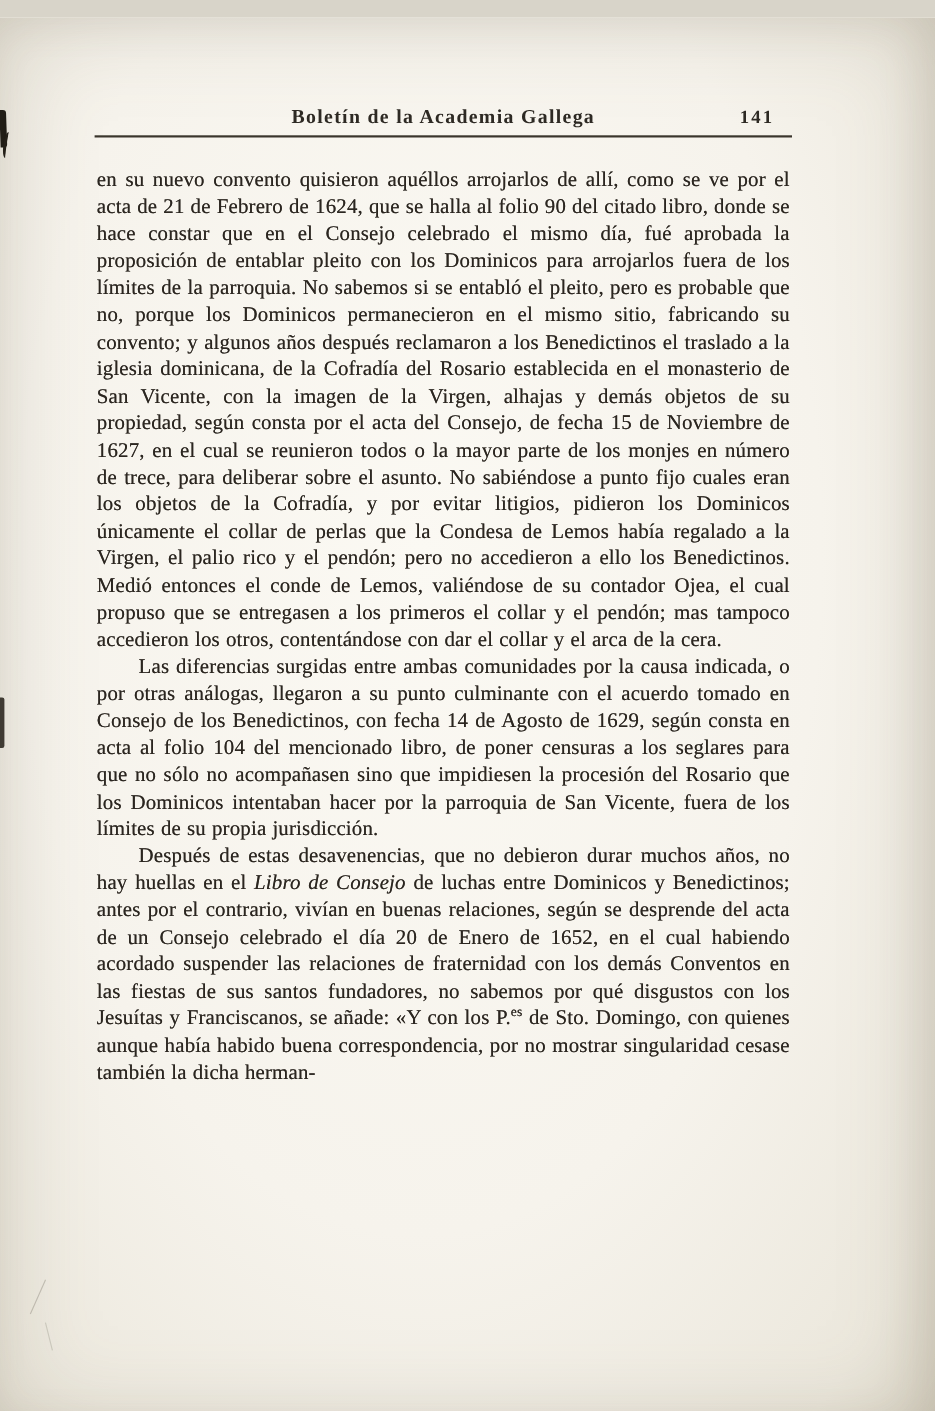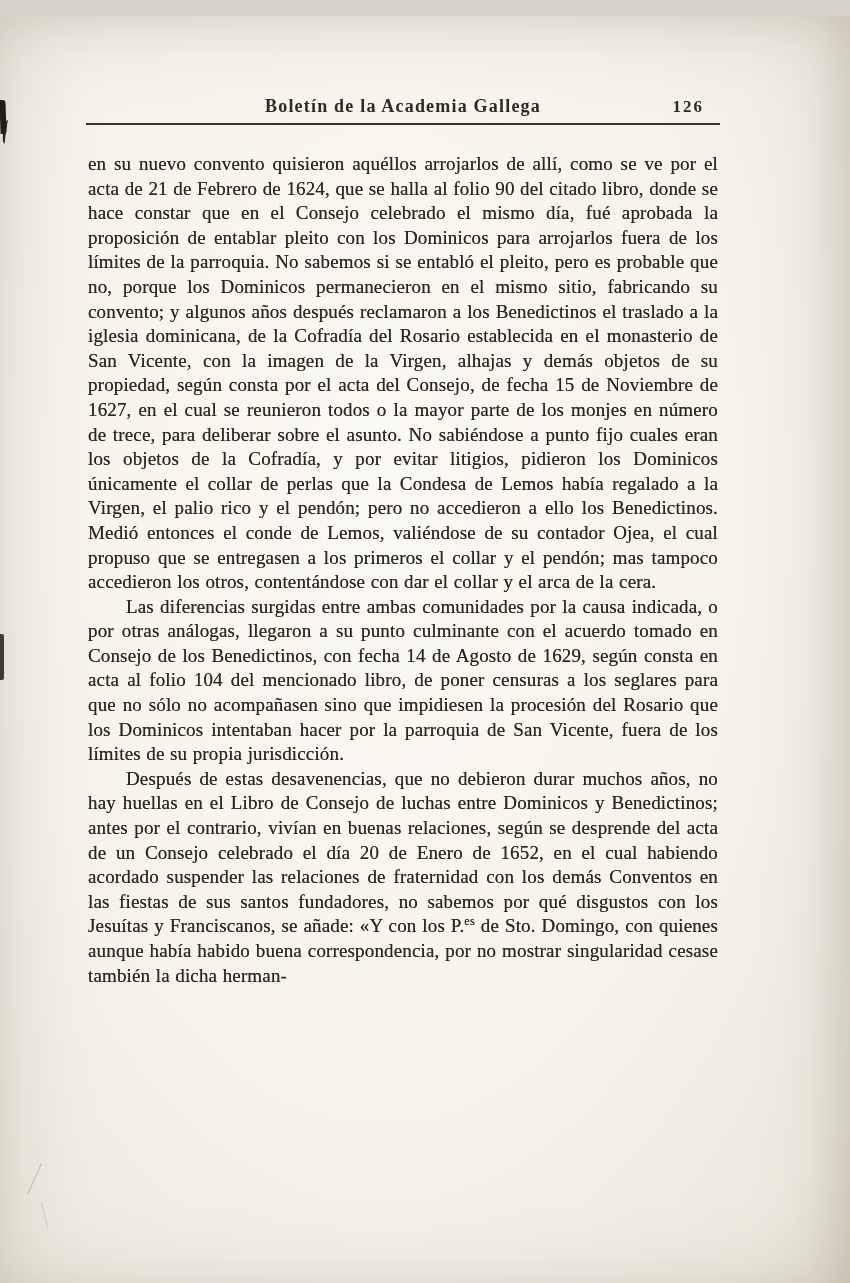--- a/index.html
+++ b/index.html
@@ -73,21 +73,21 @@
     letter-spacing: 0.15px;
     word-spacing: 0.6px;
     text-shadow: 0 0 0.45px rgba(43, 38, 32, 0.75);
   }
   .text-block p {
     margin: 0;
   }
   .text-block p.indent {
     text-indent: 38px;
   }
-  .it { }
+  .it { font-style: italic; }
   sup { font-size: 0.65em; line-height: 0; }
 
   
   .mark { position: absolute; background: #17140f; pointer-events: none; }
   .mark-top-edge {
     left: 0; top: 84px; width: 6px; height: 34px;
     border-radius: 0 3px 3px 0;
     transform: rotate(-2deg);
   }
   .mark-top-hook {
@@ -111,21 +111,21 @@
   .pencil-1 { left: 34px; top: 1146px; height: 34px; transform: rotate(24deg); }
   .pencil-2 { left: 44px; top: 1186px; height: 26px; transform: rotate(-14deg); border-color: rgba(95,90,78,0.22); }
 </style>
 </head>
 <body>
 
 <div class="scan">
 
   <div class="header">
     <span class="running-title">Boletín de la Academia Gallega</span>
-    <span class="page-num">126</span>
+    <span class="page-num">141</span>
   </div>
 
   <hr class="rule">
 
   <div class="text-block" id="paragraphs">
       <p><span>en su nuevo convento quisieron aquéllos arrojarlos de allí, como se ve por el acta de 21 de Febrero de 1624, que se halla al folio 90 del citado libro, donde se hace constar que en el Consejo celebrado el mismo día, fué aprobada la proposición de entablar pleito con los Dominicos para arrojarlos fuera de los límites de la parroquia. No sabemos si se entabló el pleito, pero es probable que no, porque los Dominicos permanecieron en el mismo sitio, fabricando su convento; y algunos años después reclamaron a los Benedictinos el traslado a la iglesia dominicana, de la Cofradía del Rosario establecida en el monasterio de San Vicente, con la imagen de la Virgen, alhajas y demás objetos de su propiedad, según consta por el acta del Consejo, de fecha 15 de Noviembre de 1627, en el cual se reunieron todos o la mayor parte de los monjes en número de trece, para deliberar sobre el asunto. No sabiéndose a punto fijo cuales eran los objetos de la Cofradía, y por evitar litigios, pidieron los Dominicos únicamente el collar de perlas que la Condesa de Lemos había regalado a la Virgen, el palio rico y el pendón; pero no accedieron a ello los Benedictinos. Medió entonces el conde de Lemos, valiéndose de su contador Ojea, el cual propuso que se entregasen a los primeros el collar y el pendón; mas tampoco accedieron los otros, contentándose con dar el collar y el arca de la cera.</span></p>
       <p class="indent"><span>Las diferencias surgidas entre ambas comunidades por la causa indicada, o por otras análogas, llegaron a su punto culminante con el acuerdo tomado en Consejo de los Benedictinos, con fecha 14 de Agosto de 1629, según consta en acta al folio 104 del mencionado libro, de poner censuras a los seglares para que no sólo no acompañasen sino que impidiesen la procesión del Rosario que los Dominicos intentaban hacer por la parroquia de San Vicente, fuera de los límites de su propia jurisdicción.</span></p>
       <p class="indent"><span>Después de estas desavenencias, que no debieron durar muchos años, no hay huellas en el </span><span class="it">Libro de Consejo</span><span> de luchas entre Dominicos y Benedictinos; antes por el contrario, vivían en buenas relaciones, según se desprende del acta de un Consejo celebrado el día 20 de Enero de 1652, en el cual habiendo acordado suspender las relaciones de fraternidad con los demás Conventos en las fiestas de sus santos fundadores, no sabemos por qué disgustos con los Jesuítas y Franciscanos, se añade: «Y con los P.</span><sup>es</sup><span> de Sto. Domingo, con quienes aunque había habido buena correspondencia, por no mostrar singularidad cesase también la dicha herman-</span></p>
     </div>
 

